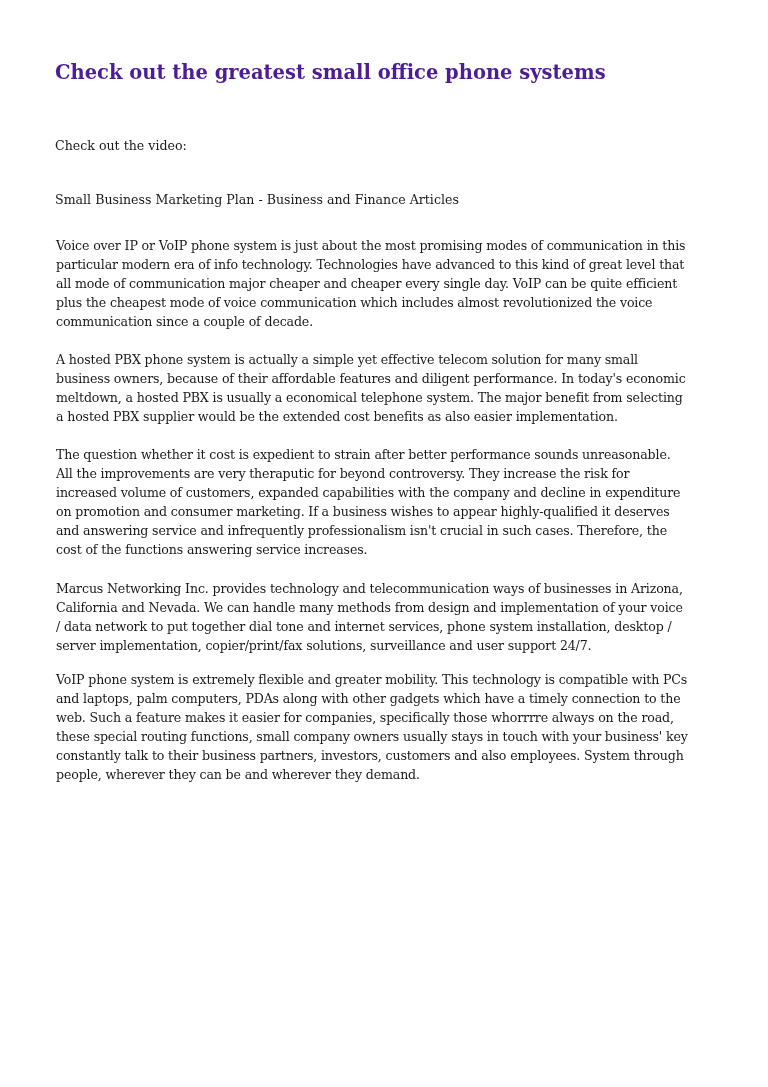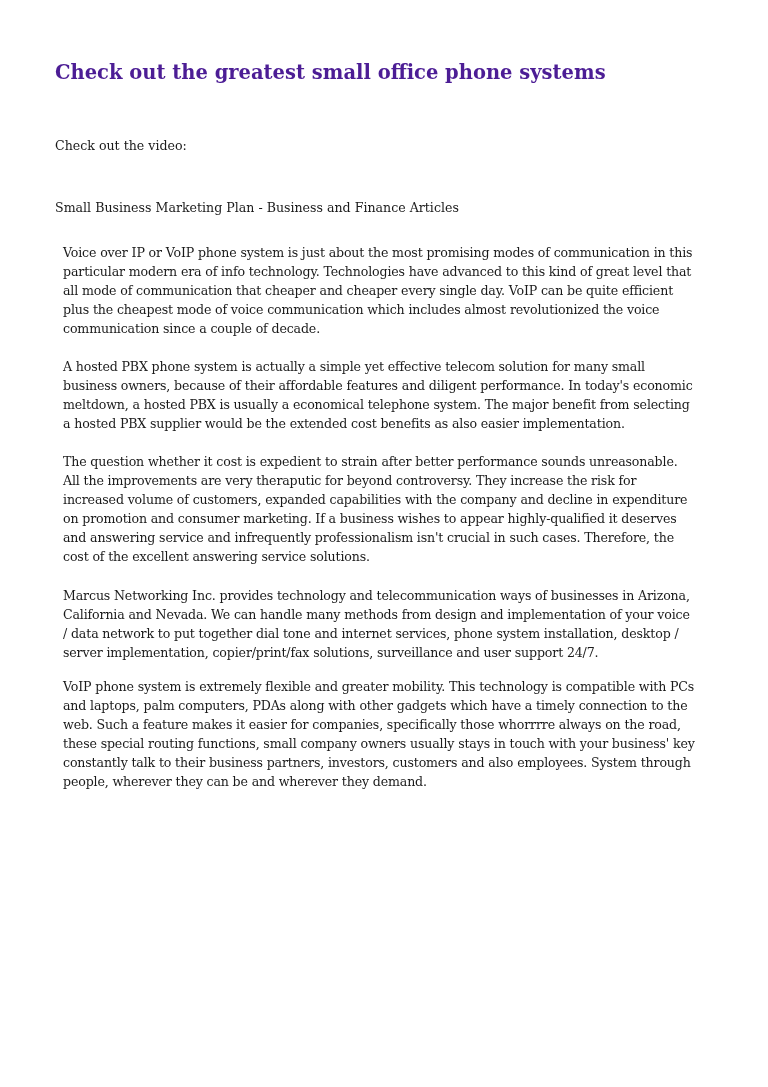--- a/index.html
+++ b/index.html
@@ -37,30 +37,30 @@
       left: 0;
       top: 136px;
       margin: 0;
       font-size: 12.6px;
       line-height: 19px;
       white-space: nowrap;
     }
     .subtitle {
       position: absolute;
       left: 0;
-      top: 198px;
+      top: 190px;
       margin: 0;
       font-size: 12.6px;
       line-height: 19px;
       white-space: nowrap;
     }
     .para {
       position: absolute;
       left: 0;
-      margin: 8px;
+      margin: 1px;
       font-size: 12.6px;
       line-height: 19px;
     }
     .para .line {
       display: block;
       white-space: nowrap;
       letter-spacing: -0.15px;
     }
   </style>
 </head>
@@ -69,39 +69,39 @@
 <div class="page">
   <h1 class="title">Check out the greatest small office phone systems</h1>
 
   <p class="intro">Check out the video:</p>
 
   <p class="subtitle">Small Business Marketing Plan - Business and Finance Articles</p>
 
   <p class="para" style="top:235px">
     <span class="line">Voice over IP or VoIP phone system is just about the most promising modes of communication in this</span>
     <span class="line">particular modern era of info technology. Technologies have advanced to this kind of great level that</span>
-    <span class="line">all mode of communication that cheaper and cheaper every single day. VoIP can be quite efficient</span>
+    <span class="line">all mode of communication major cheaper and cheaper every single day. VoIP can be quite efficient</span>
     <span class="line">plus the cheapest mode of voice communication which includes almost revolutionized the voice</span>
     <span class="line">communication since a couple of decade.</span>
   </p>
 
   <p class="para" style="top:349px">
     <span class="line">A hosted PBX phone system is actually a simple yet effective telecom solution for many small</span>
     <span class="line">business owners, because of their affordable features and diligent performance. In today's economic</span>
     <span class="line">meltdown, a hosted PBX is usually a economical telephone system. The major benefit from selecting</span>
     <span class="line">a hosted PBX supplier would be the extended cost benefits as also easier implementation.</span>
   </p>
 
   <p class="para" style="top:444px">
     <span class="line">The question whether it cost is expedient to strain after better performance sounds unreasonable.</span>
     <span class="line">All the improvements are very theraputic for beyond controversy. They increase the risk for</span>
     <span class="line">increased volume of customers, expanded capabilities with the company and decline in expenditure</span>
     <span class="line">on promotion and consumer marketing. If a business wishes to appear highly-qualified it deserves</span>
     <span class="line">and answering service and infrequently professionalism isn't crucial in such cases. Therefore, the</span>
-    <span class="line">cost of the excellent answering service solutions.</span>
+    <span class="line">cost of the functions answering service increases.</span>
   </p>
 
   <p class="para" style="top:578px">
     <span class="line">Marcus Networking Inc. provides technology and telecommunication ways of businesses in Arizona,</span>
     <span class="line">California and Nevada. We can handle many methods from design and implementation of your voice</span>
     <span class="line">/ data network to put together dial tone and internet services, phone system installation, desktop /</span>
     <span class="line">server implementation, copier/print/fax solutions, surveillance and user support 24/7.</span>
   </p>
 
   <p class="para" style="top:669px">

